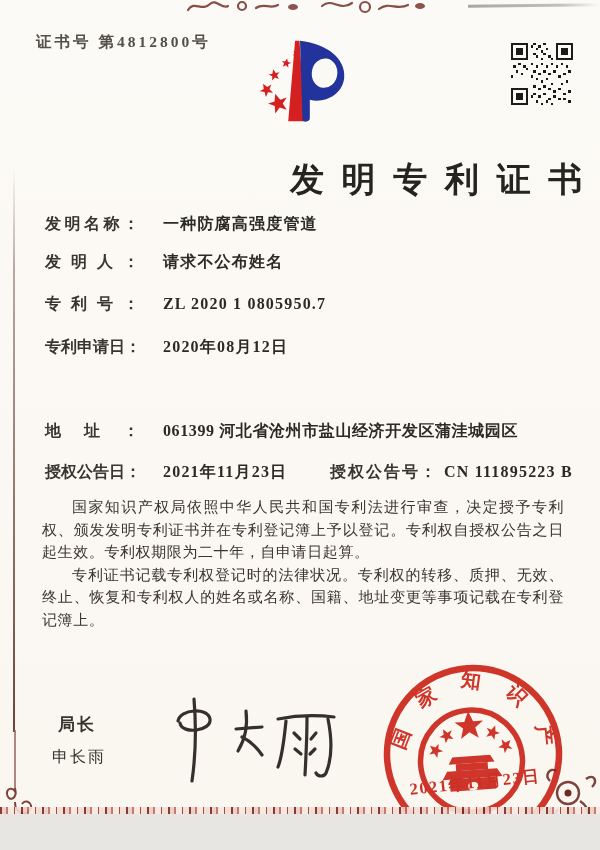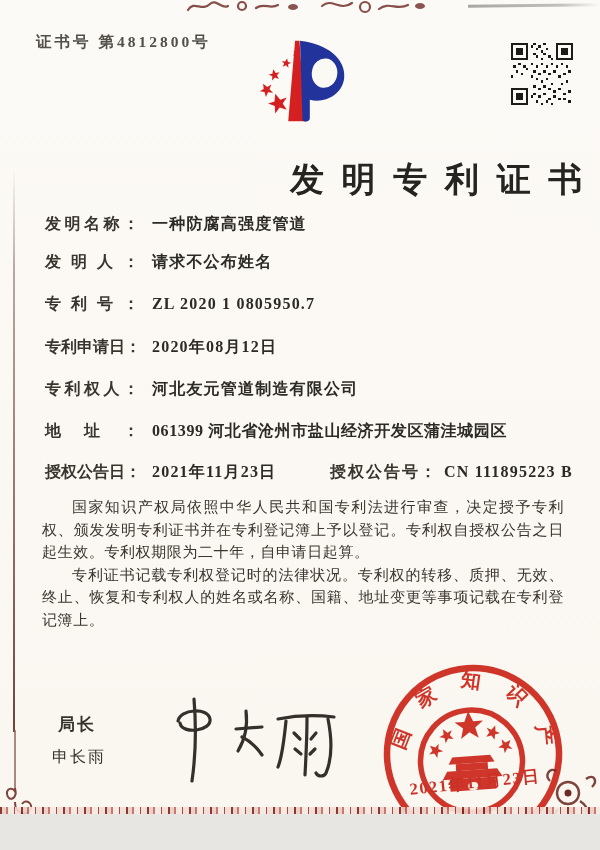--- a/index.html
+++ b/index.html
@@ -8,21 +8,21 @@
     background:linear-gradient(180deg,#fcfaf6 0%,#fbf8f3 60%,#faf6f0 100%);
     font-family:"Liberation Serif","DejaVu Serif",serif;color:#2e2b27;
   }
   .abs{position:absolute;}
   #cert-no{left:36px;top:32px;font-size:15.5px;letter-spacing:3px;color:#53504a;font-weight:600;}
   #title{left:0;top:129px;width:100%;text-align:right;font-size:34px;font-weight:600;
          letter-spacing:.52em;padding-left:.52em;box-sizing:border-box;color:#262420;margin-top:28px;}
   .row{position:absolute;left:45px;height:22px;line-height:22px;font-size:16px;white-space:nowrap;}
   .flabel{display:inline-block;width:94px;text-align:justify;text-align-last:justify;
           font-weight:600;color:#38352f;vertical-align:top;}
-  .fvalue{margin-left:13px;letter-spacing:1.2px;color:#2c2a25;font-weight:600;}
+  .fvalue{margin-left:24px;letter-spacing:1.2px;color:#2c2a25;font-weight:600;}
   .grant-group{position:absolute;left:285px;top:0;white-space:nowrap;}
   .grant-label{font-weight:600;letter-spacing:2px;color:#38352f;}
   #paragraphs{left:42px;top:496px;width:522px;}
   #paragraphs p{margin:0;text-indent:2em;font-size:15px;line-height:22.5px;
                 letter-spacing:.6px;text-align:justify;color:#3a352e;font-weight:500;}
   #signer-title{left:58px;top:713px;font-size:17px;letter-spacing:2px;color:#36332d;font-weight:700;}
   #signer-name{left:52px;top:747px;font-size:16px;letter-spacing:2px;color:#36332d;font-weight:400;}
   #footer{left:0;top:814px;width:100%;text-align:center;font-size:18px;letter-spacing:2px;color:#403c35;}
   #gray-streak{left:468px;top:4px;width:132px;height:3px;opacity:.6;
                background:linear-gradient(90deg,#6f6f6c,#9a9a96 70%,rgba(150,150,150,0));transform:rotate(-.6deg);}
@@ -90,23 +90,20 @@
     <span class="flabel">发明名称：</span><span class="fvalue">一种防腐高强度管道</span>
   </div>
   <div class="row" style="top:251px">
     <span class="flabel">发明人：</span><span class="fvalue">请求不公布姓名</span>
   </div>
   <div class="row" style="top:293px">
     <span class="flabel">专利号：</span><span class="fvalue">ZL 2020 1 0805950.7</span>
   </div>
   <div class="row" style="top:336px">
     <span class="flabel">专利申请日：</span><span class="fvalue">2020年08月12日</span>
-  </div>
-  <div class="row" style="top:378px">
-    <span class="flabel">专利权人：</span><span class="fvalue">河北友元管道制造有限公司</span>
   </div>
   <div class="row" style="top:420px">
     <span class="flabel">地址：</span><span class="fvalue" style="letter-spacing:.6px">061399 河北省沧州市盐山经济开发区蒲洼城园区</span>
   </div>
   <div class="row" style="top:461px">
     <span class="flabel">授权公告日：</span><span class="fvalue">2021年11月23日</span>
     <span class="grant-group">
       <span class="grant-label">授权公告号：</span><span class="fvalue" style="margin-left:6px">CN 111895223 B</span>
     </span>
   </div>

